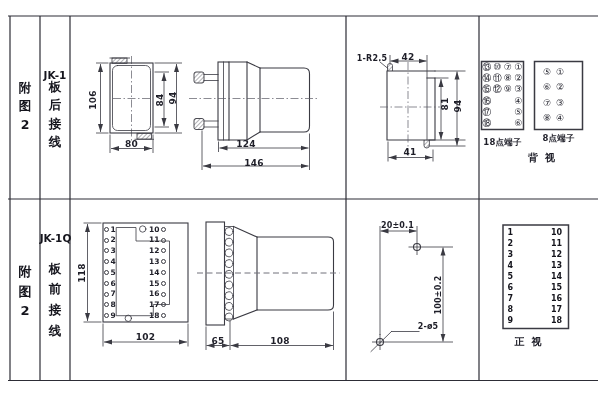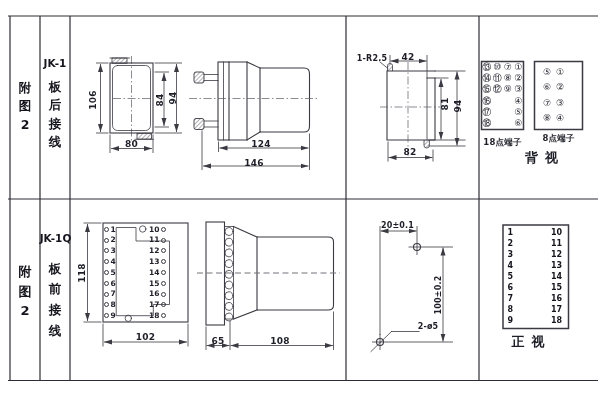--- a/index.html
+++ b/index.html
@@ -9,21 +9,21 @@
   .thin{stroke-width:0.8}
   .bold{stroke-width:1.5}
   .diml{fill:none;stroke:#3a3a42;stroke-width:0.8;marker-start:url(#ar);marker-end:url(#ar)}
   .cl{fill:none;stroke:#5a5a64;stroke-width:0.7;stroke-dasharray:8 2.5 1.5 2.5}
   .dash{fill:none;stroke:#70707a;stroke-width:1;stroke-dasharray:6 3.5}
   .grid{fill:none;stroke:#2d2d36;stroke-width:1.2}
   .dim{position:absolute;transform:translate(-50%,-50%);font-size:9px;font-weight:600;color:#1e1e28;white-space:nowrap;letter-spacing:.2px}
   .rot{transform:translate(-50%,-50%) rotate(-90deg)}
   .small{font-size:8px}
   .cjk{font-size:8.5px;font-weight:700}
-  .spread{letter-spacing:7px;margin-right:-7px;font-size:13px}
+  .spread{letter-spacing:7px;margin-right:-7px;font-size:10px}
   .model{position:absolute;transform:translate(-50%,-50%);font-size:10.5px;font-weight:700;color:#15151d;white-space:nowrap}
   .vcol{position:absolute;display:flex;flex-direction:column;align-items:center;color:#15151d;font-weight:700}
   .vc18{height:18.5px;line-height:18.5px;font-size:12.5px}
   .vc19{height:19.5px;line-height:19.5px;font-size:13px}
   .vc21{height:20.8px;line-height:20.8px;font-size:12.5px}
   .tgrid{position:absolute;display:grid;color:#23232d}
   #t18{left:481.5px;top:61.5px;width:42px;height:68px;grid-template-columns:repeat(4,1fr);align-items:center;justify-items:center}
   #t8{left:534.5px;top:61.5px;width:48px;height:68px;grid-template-columns:13px 13px;grid-template-rows:repeat(4,1fr);padding:3px 0 3px 6px;box-sizing:border-box;align-items:center;justify-items:center}
   .tc{font-size:9px;line-height:1;text-align:center}
   .termcol{position:absolute;display:flex;flex-direction:column;justify-content:space-between}
@@ -153,39 +153,39 @@
     <g>
       <rect class="ln bold" x="503" y="225" width="65.5" height="103.5"></rect>
     </g>
   </svg>
 
   <div class="vcol" style="left:10px;top:78.5px;width:30px">
       <span class="vc18">附</span>
       <span class="vc18">图</span>
       <span class="vc18">2</span>
     </div>
-  <span class="model" style="left:55px;top:63px">JK-1</span>
+  <span class="model" style="left:55px;top:75px">JK-1</span>
   <div class="vcol" style="left:40px;top:77.5px;width:30px">
       <span class="vc18">板</span>
       <span class="vc18">后</span>
       <span class="vc18">接</span>
       <span class="vc18">线</span>
     </div>
 
   <span class="dim rot" style="left:92.5px;top:100px">106</span>
   <span class="dim" style="left:131.5px;top:143.5px">80</span>
   <span class="dim rot" style="left:160px;top:99.5px">84</span>
   <span class="dim rot" style="left:172.5px;top:98px">94</span>
-  <span class="dim" style="left:261px;top:143.5px">124</span>
+  <span class="dim" style="left:246px;top:143.5px">124</span>
   <span class="dim" style="left:254px;top:162.5px">146</span>
   <span class="dim small" style="left:372px;top:58px">1-R2.5</span>
   <span class="dim" style="left:408px;top:56.5px">42</span>
   <span class="dim rot" style="left:445px;top:104px">81</span>
   <span class="dim rot" style="left:458px;top:106px">94</span>
-  <span class="dim" style="left:410px;top:152px">82</span>
+  <span class="dim" style="left:410px;top:152px">41</span>
 
   <div class="tgrid" id="t18">
       <span class="tc">⑬</span>
       <span class="tc">⑩</span>
       <span class="tc">⑦</span>
       <span class="tc">①</span>
       <span class="tc">⑭</span>
       <span class="tc">⑪</span>
       <span class="tc">⑧</span>
       <span class="tc">②</span>

